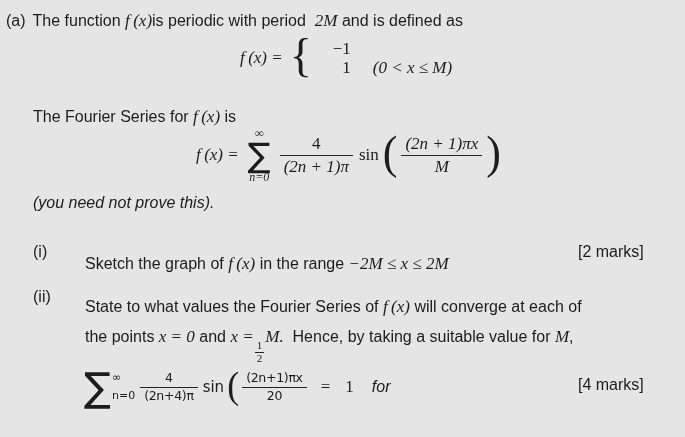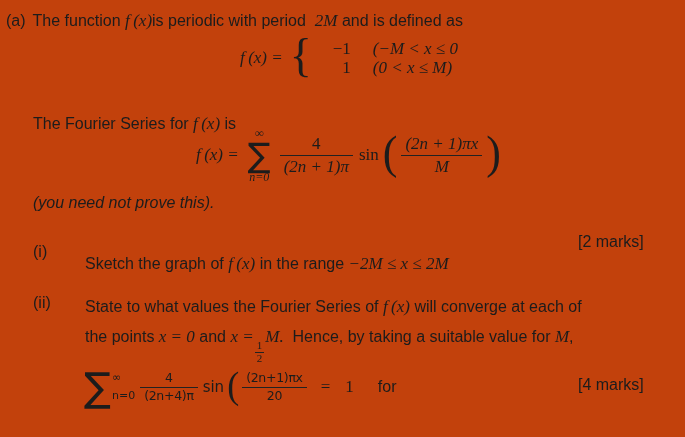--- a/index.html
+++ b/index.html
@@ -69,47 +69,46 @@
   .sum-side .limits {
     display: inline-flex; flex-direction: column; justify-content: space-between;
     font-family: "DejaVu Sans", sans-serif; font-size: 11px;
     margin-left: 1px; padding: 2px 0 3px;
   }
   .fs { font-family: "DejaVu Sans", sans-serif; font-size: 12.5px; letter-spacing: -0.3px; font-weight: 500; }
   .sinf { font-family: "DejaVu Sans", sans-serif; font-size: 15px; }
   .final .bigparen { font-size: 36px; margin-top: -3px; }
   .final .equals { margin: 0 10px 0 8px; }
   .final .one { margin-right: 8px; }
-  .final .fortext { margin-left: 11px; }
+  .final .fortext { margin-left: 5px; font-style: italic; }
 </style>
 </head>
 <body>
 
-<div class="page" style="background-color: #c2410c; color: rgb(28, 28, 28);">
+<div class="page" style="background-color: #e5e5e5; color: rgb(28, 28, 28);">
 
   <div class="abs" style="left:6px; top:11px;">
     <span data-bind="doc.part_a.label" style="margin-right:7px;">(a)</span><span data-bind="doc.part_a.intro.t1">The function </span><span class="mi" data-bind="doc.part_a.intro.m1">f (x)</span><span data-bind="doc.part_a.intro.t2">is periodic with period  </span><span class="mi" data-bind="doc.part_a.intro.m2">2M</span><span data-bind="doc.part_a.intro.t3"> and is defined as</span>
   </div>
 
   <div class="abs piecewise" style="left:240px; top:37px;">
     <span class="mi" data-bind="doc.piecewise.lhs">f (x) =</span>
     <span class="pw-brace" data-bind="doc.piecewise.brace">{</span>
     <span class="pw-col">
       <span class="pw-row">
         <span class="mn pw-val" data-bind="doc.piecewise.rows.0.value">−1</span>
-        <span class="mi pw-cond" data-bind="doc.piecewise.rows.0.condition">(−M &lt; x ≤ 0</span>
       </span>
       <span class="pw-row">
         <span class="mn pw-val" data-bind="doc.piecewise.rows.1.value">1</span>
         <span class="mi pw-cond" data-bind="doc.piecewise.rows.1.condition">(0 &lt; x ≤ M)</span>
       </span>
     </span>
   </div>
 
-  <div class="abs" style="left:33px; top:107px;margin-top:7px;">
+  <div class="abs" style="left:33px; top:107px;">
     <span data-bind="doc.fourier_intro.t1">The Fourier Series for </span><span class="mi" data-bind="doc.fourier_intro.m1">f (x)</span><span data-bind="doc.fourier_intro.t2"> is</span>
   </div>
 
   <div class="abs formula" style="left:196px; top:127px;">
     <span class="mi" data-bind="doc.fourier.lhs">f (x) =</span>
     <span class="bigsum">
       <span class="limit" data-bind="doc.fourier.sum_upper">∞</span>
       <span class="sym" data-bind="doc.fourier.sum_symbol">∑</span>
       <span class="limit" data-bind="doc.fourier.sum_lower">n=0</span>
     </span>
@@ -125,23 +124,23 @@
     </span>
     <span class="bigparen" data-bind="doc.fourier.paren_close">)</span>
   </div>
 
   <div class="abs note" style="left:33px; top:194px;" data-bind="doc.note">(you need not prove this).</div>
 
   <div class="abs" style="left:33px; top:243px;" data-bind="doc.item_i.label">(i)</div>
   <div class="abs" style="left:85px; top:242px;margin-top:12px;">
     <span data-bind="doc.item_i.t1">Sketch the graph of </span><span class="mi" data-bind="doc.item_i.m1">f (x)</span><span data-bind="doc.item_i.t2"> in the range </span><span class="mi" data-bind="doc.item_i.m2">−2M ≤ x ≤ 2M</span>
   </div>
-  <div class="abs" style="left:578px; top:233px;" data-bind="doc.item_i.marks">[2 marks]</div>
+  <div class="abs" style="left:578px; top:243px;" data-bind="doc.item_i.marks">[2 marks]</div>
 
-  <div class="abs" style="left:33px; top:294px;" data-bind="doc.item_ii.label">(ii)</div>
+  <div class="abs" style="left:33px; top:288px;" data-bind="doc.item_ii.label">(ii)</div>
   <div class="abs" style="left:85px; top:292px;">
     <div class="ln">
       <span data-bind="doc.item_ii.line1.t1">State to what values the Fourier Series of </span><span class="mi" data-bind="doc.item_ii.line1.m1">f (x)</span><span data-bind="doc.item_ii.line1.t2"> will converge at each of</span>
     </div>
     <div class="ln">
       <span data-bind="doc.item_ii.line2.t1">the points </span><span class="mi" data-bind="doc.item_ii.line2.m1">x = 0</span><span data-bind="doc.item_ii.line2.t2"> and </span><span class="mi" data-bind="doc.item_ii.line2.m2">x =</span><span class="frac small">
           <span class="num" data-bind="doc.item_ii.line2.frac_num">1</span>
           <span class="den" data-bind="doc.item_ii.line2.frac_den">2</span>
         </span><span class="mi" data-bind="doc.item_ii.line2.m3">M.</span><span data-bind="doc.item_ii.line2.t3">  Hence, by taking a suitable value for </span><span class="mi" data-bind="doc.item_ii.line2.m4">M</span><span data-bind="doc.item_ii.line2.t4">,</span>
     </div>

